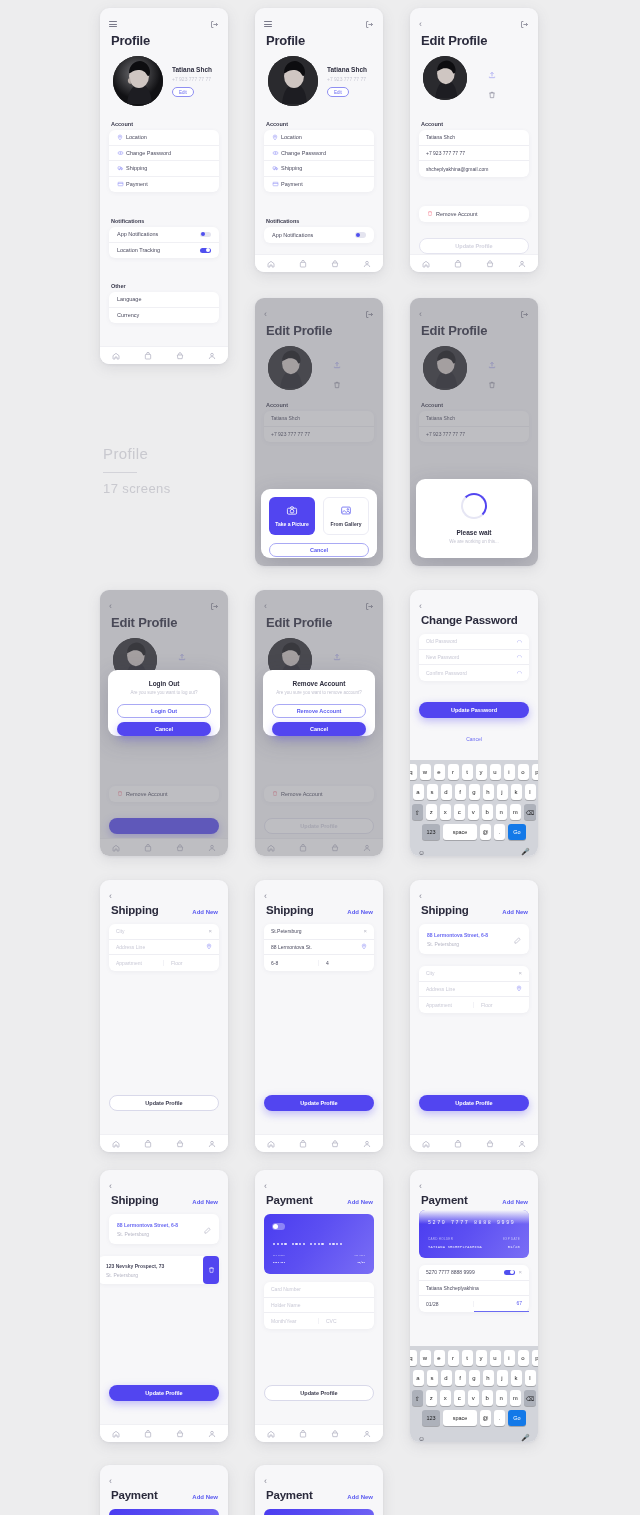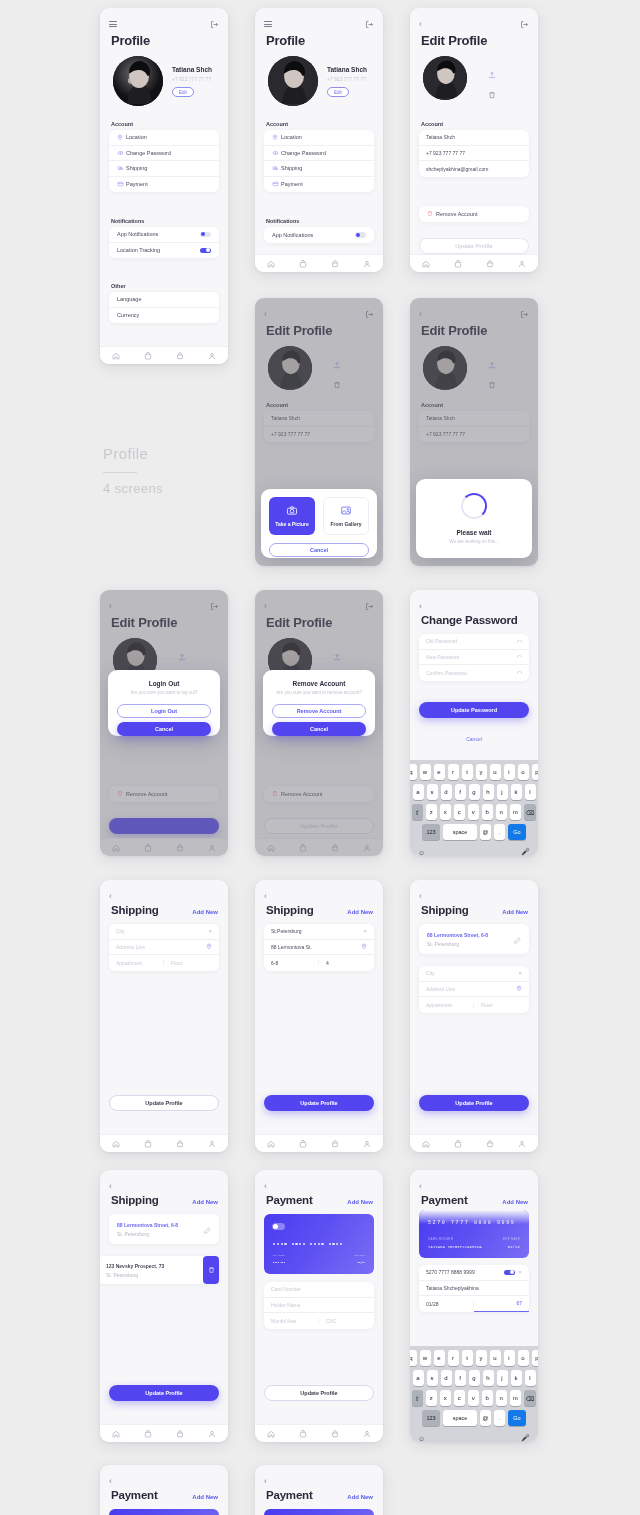--- a/index.html
+++ b/index.html
@@ -598,21 +598,21 @@
     <div class="sheet" style="left:6px;right:6px;bottom:8px;padding:14px 8px 12px;z-index:50;">
       <div class="spinner"></div>
       <div class="mtitle" style="margin-top:10px;">Please wait</div>
       <div class="msub" style="margin-top:3px;">We are working on this...</div>
     </div>
   </div>
 
   <div class="label" style="left:103px;top:445px;">
     <div class="l1">Profile</div>
     <div class="rule"></div>
-    <div class="l2">4 screens</div>
+    <div class="l2">17 screens</div>
   </div>
 
   <div class="phone dim" style="left:100px;top:590px;height:266px;">
     <div class="scr">
       <div class="topbar">
           <span class="back">‹</span>
         <span class="logout">
             <svg width="9" height="9" viewBox="0 0 24 24" fill="none" stroke="#7a7a8a" stroke-width="2">
               <path d="M9 4H5a1 1 0 0 0-1 1v14a1 1 0 0 0 1 1h4"></path>
               <path d="M16 16l4-4-4-4"></path>

